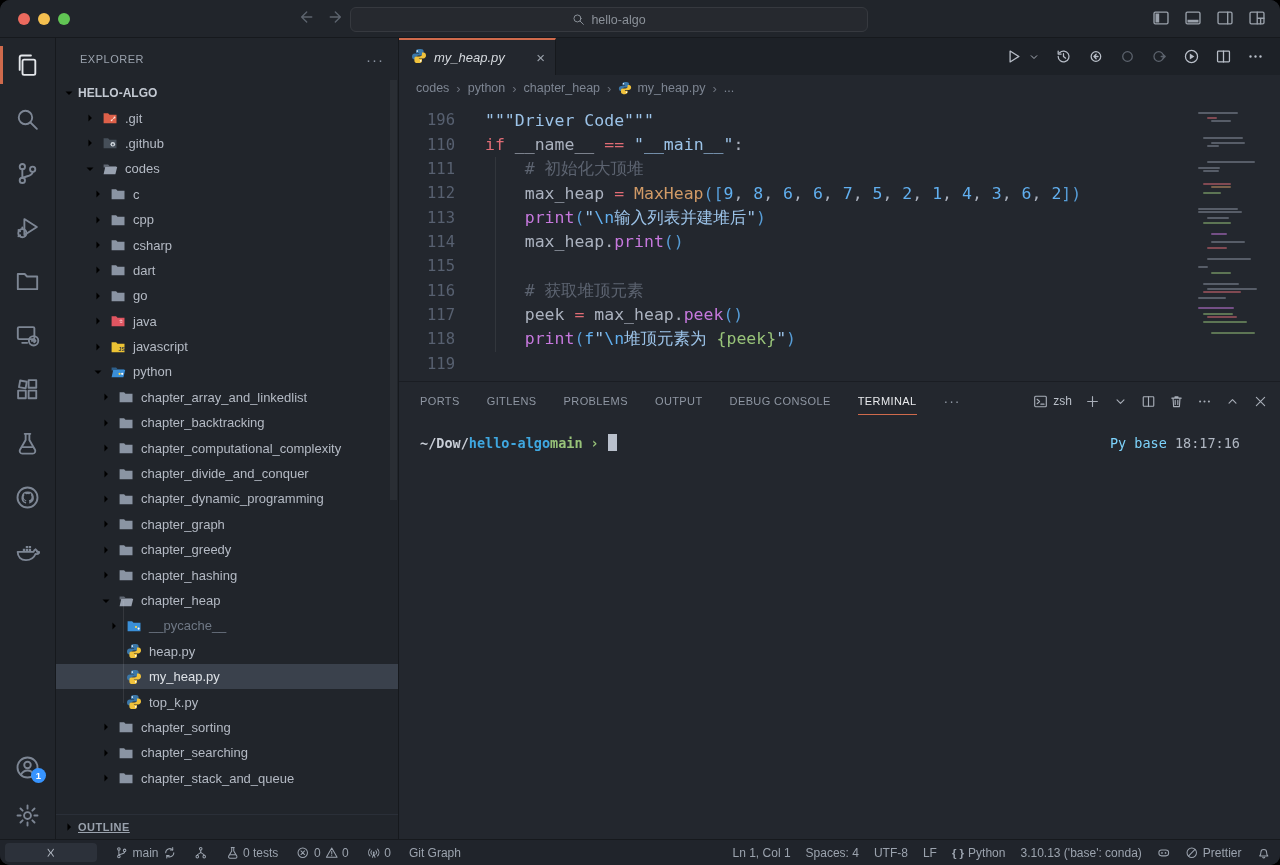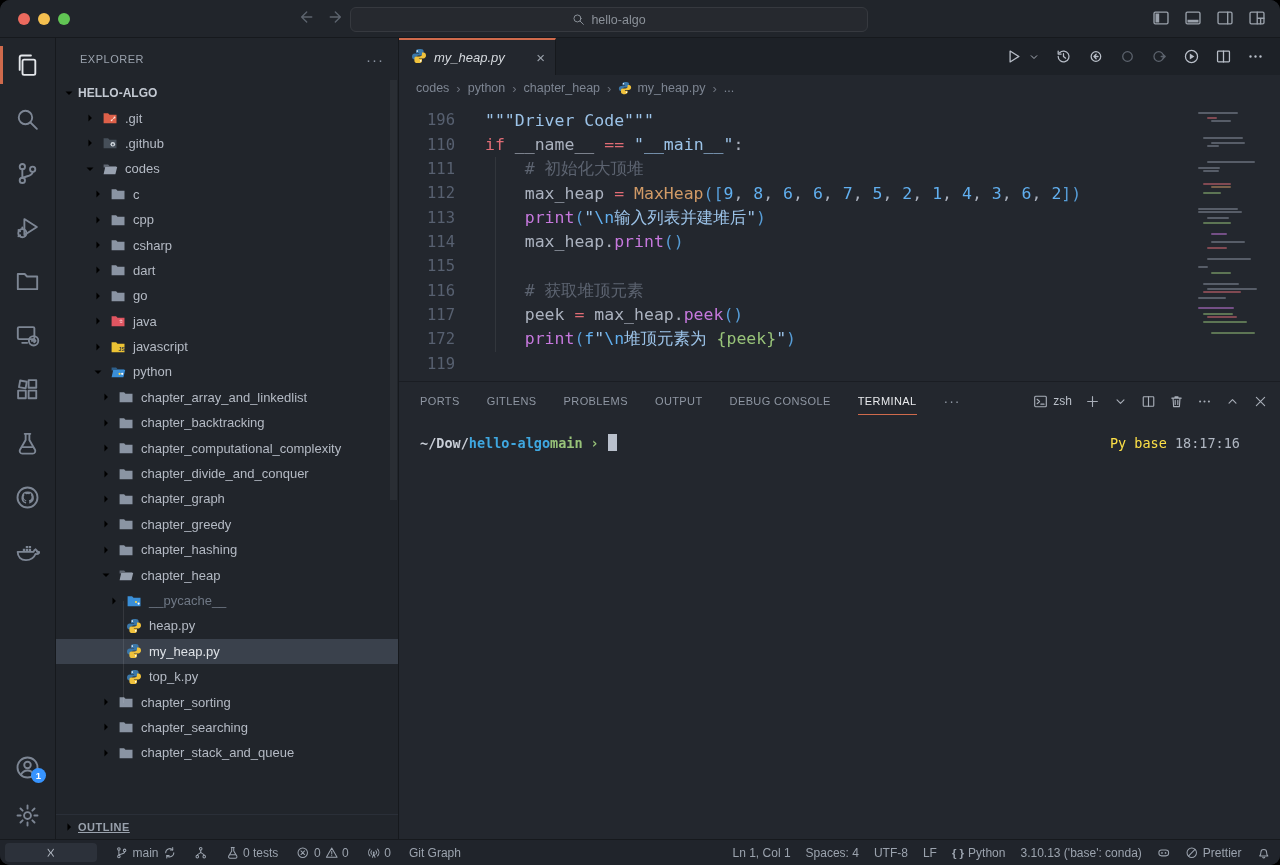--- a/index.html
+++ b/index.html
@@ -123,21 +123,21 @@
   .p-actions .shell-lbl { font-size:12px; color:#b9bfc8; }
   .term { flex:1; padding:14px 40px 0 21px; font-family:"DejaVu Sans Mono", monospace;
           font-size:13.5px; }
   .term-line { display:flex; align-items:center; }
   .t-path { color:#c9ced7; font-weight:bold; }
   .t-repo { color:#3fa7e0; font-weight:bold; }
   .t-branch { color:#98c379; font-weight:bold; }
   .t-caret { color:#98c379; font-weight:bold; margin-left:8px; }
   .t-cursor { width:9px; height:17px; background:#b9c0cc; margin-left:9px; display:inline-block; }
   .t-right { margin-left:auto; }
-  .t-venv { color:#fde047; }
+  .t-venv { color:#7dd3fc; }
   .t-time { color:#b0b7c2; }
 
   
   .statusbar { height:26px; flex:0 0 26px; background:#20242b; border-top:1px solid #16191d;
                display:flex; align-items:center; font-size:12px; color:#9ba3ae;
                padding-right:10px; }
   .st-item { display:flex; align-items:center; gap:4px; cursor:pointer; white-space:nowrap; }
   .st-item .ico { display:flex; }
   .st-item .ico svg { width:13.5px; height:13.5px; }
   .st-left { display:flex; align-items:center; gap:18px; }
@@ -514,20 +514,31 @@
           </div>
           <div class="tree-row  " style="padding-left:43px">
      <span class="chev">
               <svg viewBox="0 0 16 16">
                 <path d="M6.2 4L10.2 8l-4 4"></path>
               </svg>
             </span>
             <span class="f-ico"><svg viewBox="0 0 16 16" style="stroke:none">
                 <path fill="#8a94a3" d="M1.6 3.2h4.5l1.4 1.5h7v8.6H1.6z"></path>
               </svg></span>
+     <span class="lbl">chapter_dynamic_programming</span>
+          </div>
+          <div class="tree-row  " style="padding-left:43px">
+     <span class="chev">
+              <svg viewBox="0 0 16 16">
+                <path d="M6.2 4L10.2 8l-4 4"></path>
+              </svg>
+            </span>
+            <span class="f-ico"><svg viewBox="0 0 16 16" style="stroke:none">
+                <path fill="#8a94a3" d="M1.6 3.2h4.5l1.4 1.5h7v8.6H1.6z"></path>
+              </svg></span>
      <span class="lbl">chapter_graph</span>
           </div>
           <div class="tree-row  " style="padding-left:43px">
      <span class="chev">
               <svg viewBox="0 0 16 16">
                 <path d="M6.2 4L10.2 8l-4 4"></path>
               </svg>
             </span>
             <span class="f-ico"><svg viewBox="0 0 16 16" style="stroke:none">
                 <path fill="#8a94a3" d="M1.6 3.2h4.5l1.4 1.5h7v8.6H1.6z"></path>
@@ -772,21 +783,21 @@
      </div>
             <div class="code-line">
        <span class="ln">116</span>
        <span class="lt"><span class="tk-pln">    </span><span class="tk-cmt"># 获取堆顶元素</span></span>
      </div>
             <div class="code-line">
        <span class="ln">117</span>
        <span class="lt"><span class="tk-pln">    peek </span><span class="tk-op">=</span><span class="tk-pln"> max_heap.</span><span class="tk-fn">peek</span><span class="tk-pun">()</span></span>
      </div>
             <div class="code-line">
-       <span class="ln">172</span>
+       <span class="ln">118</span>
        <span class="lt"><span class="tk-pln">    </span><span class="tk-fn">print</span><span class="tk-pun">(</span><span class="tk-esc">f</span><span class="tk-str">"</span><span class="tk-esc">\n</span><span class="tk-str">堆顶元素为 </span><span class="tk-grn">{peek}</span><span class="tk-str">"</span><span class="tk-pun">)</span></span>
      </div>
             <div class="code-line">
        <span class="ln">119</span>
        <span class="lt"></span>
      </div>
           </div>
         <div class="minimap" id="minimap">
             <i style="top:6.0px;left:0px;width:40px;background:undefined"></i>
             <i style="top:8.8px;left:0px;width:40px;background:#8b93a1"></i>

